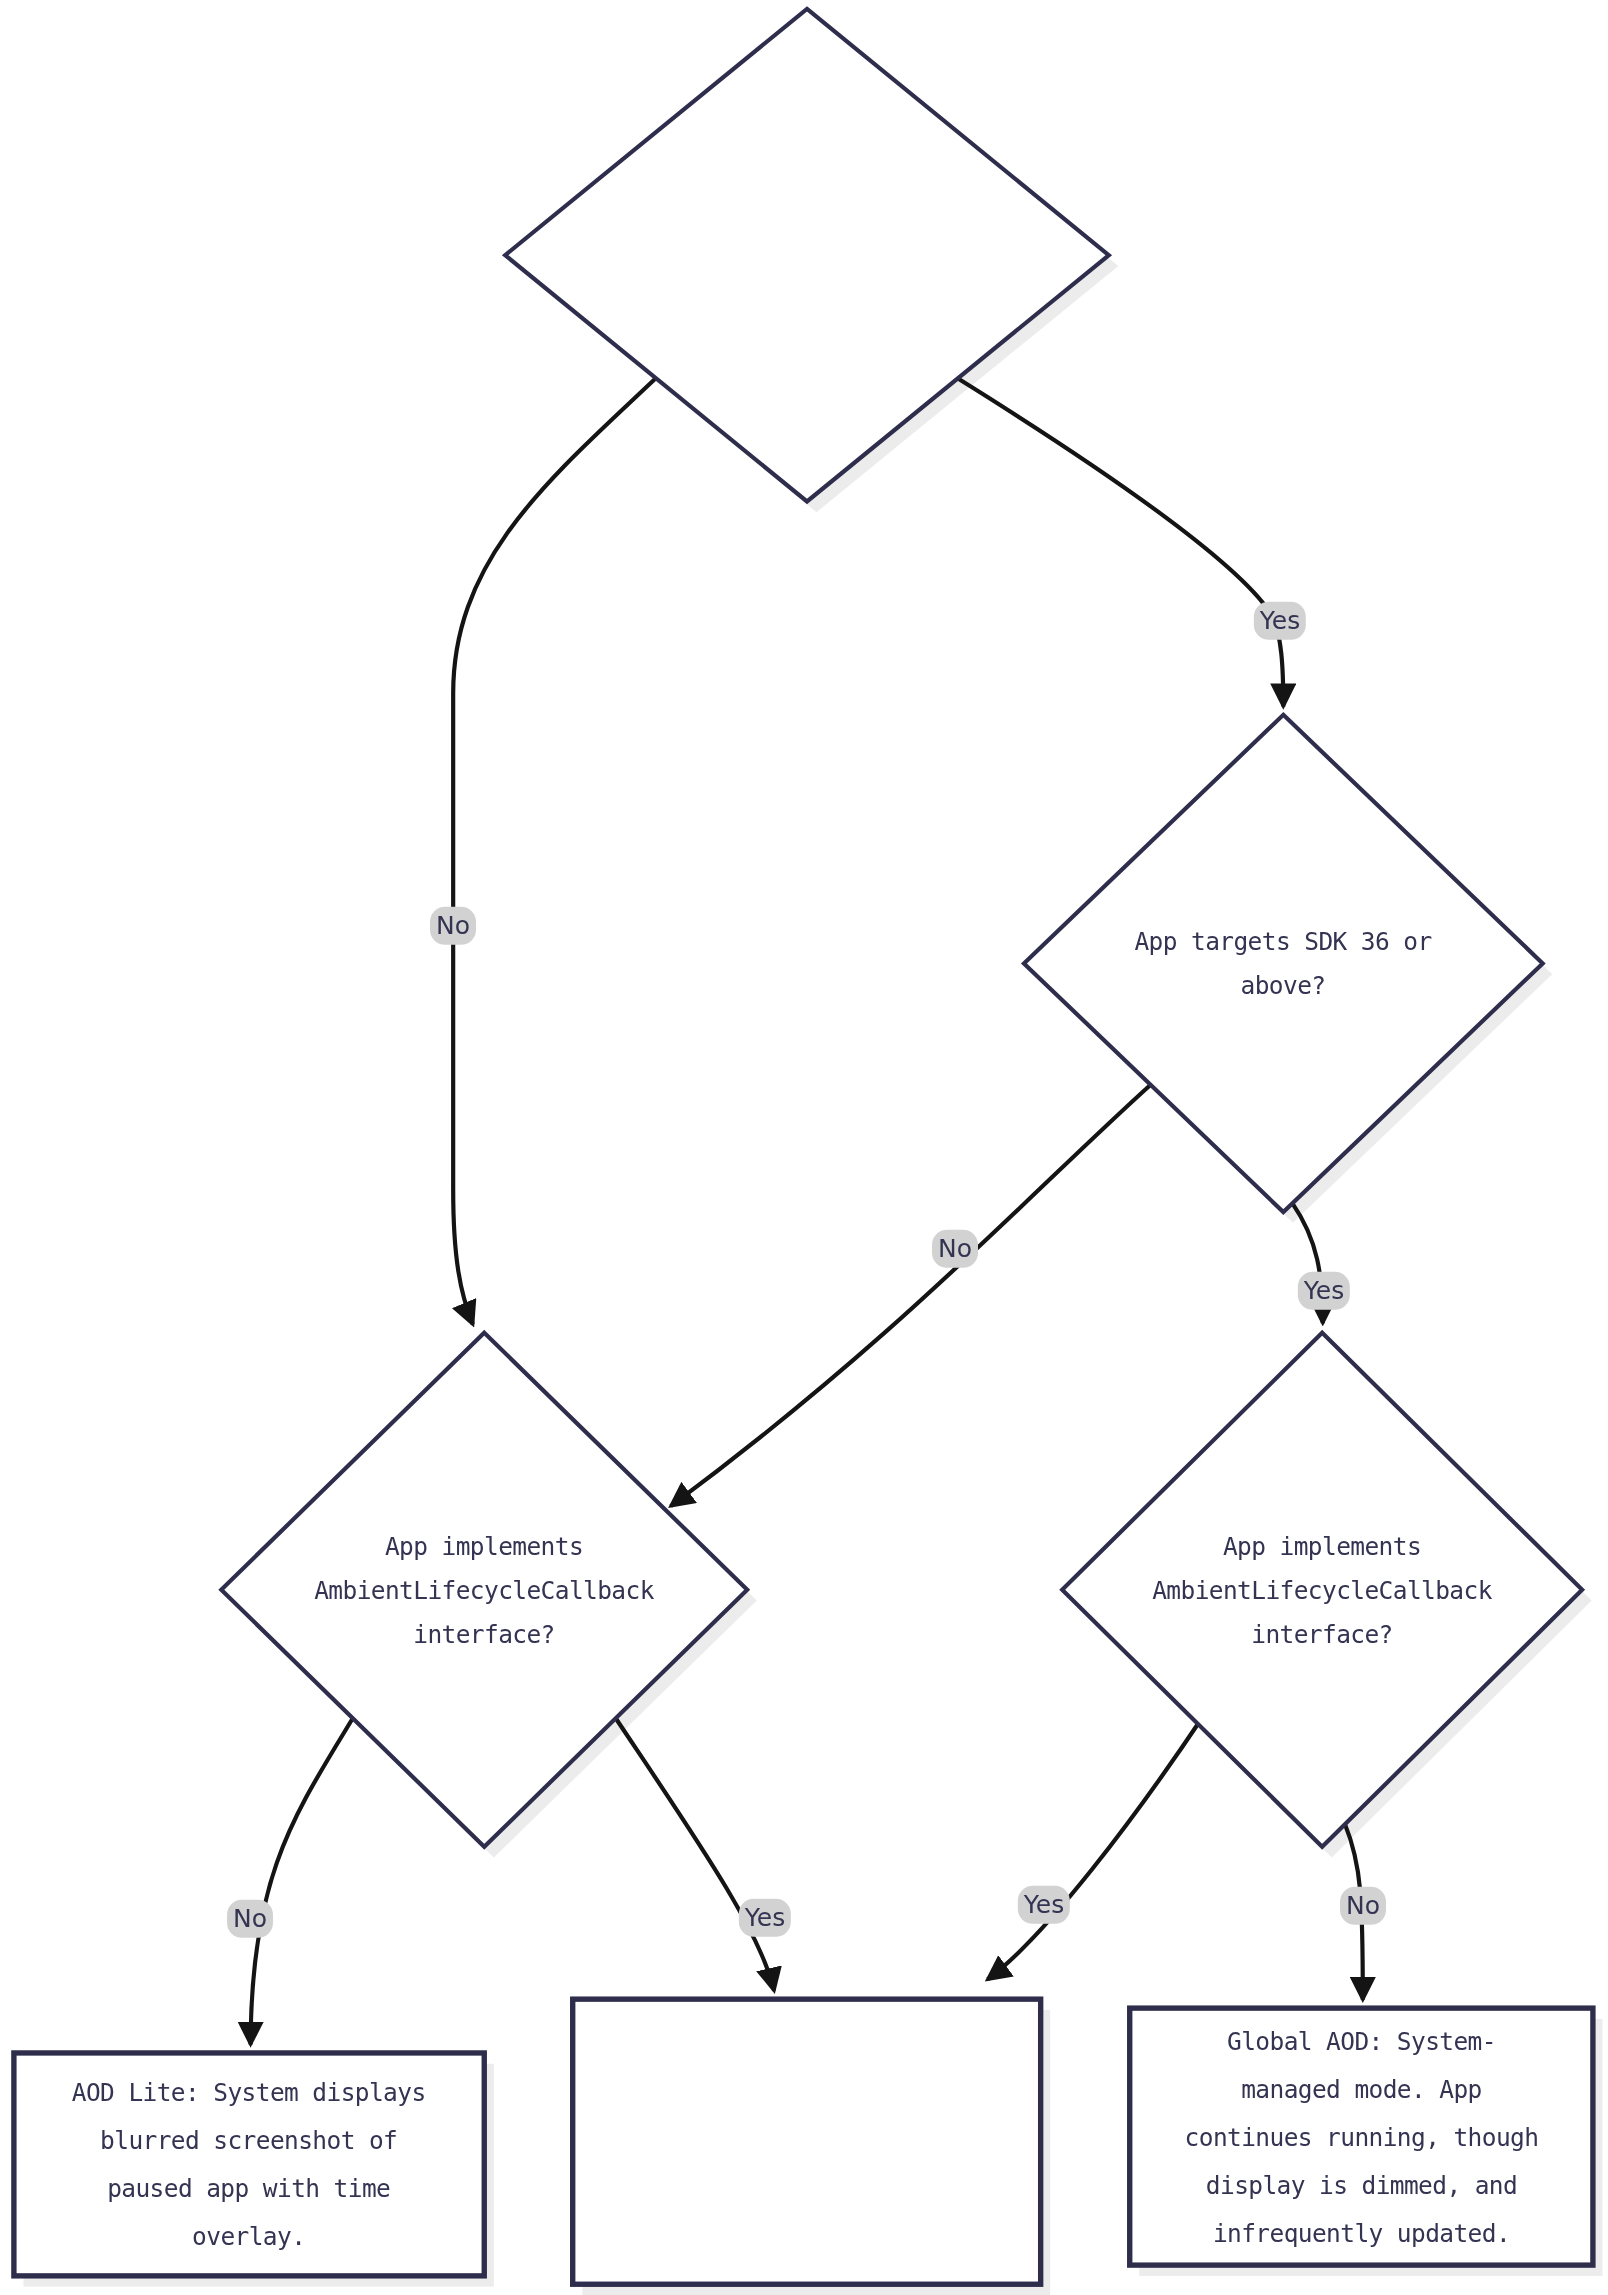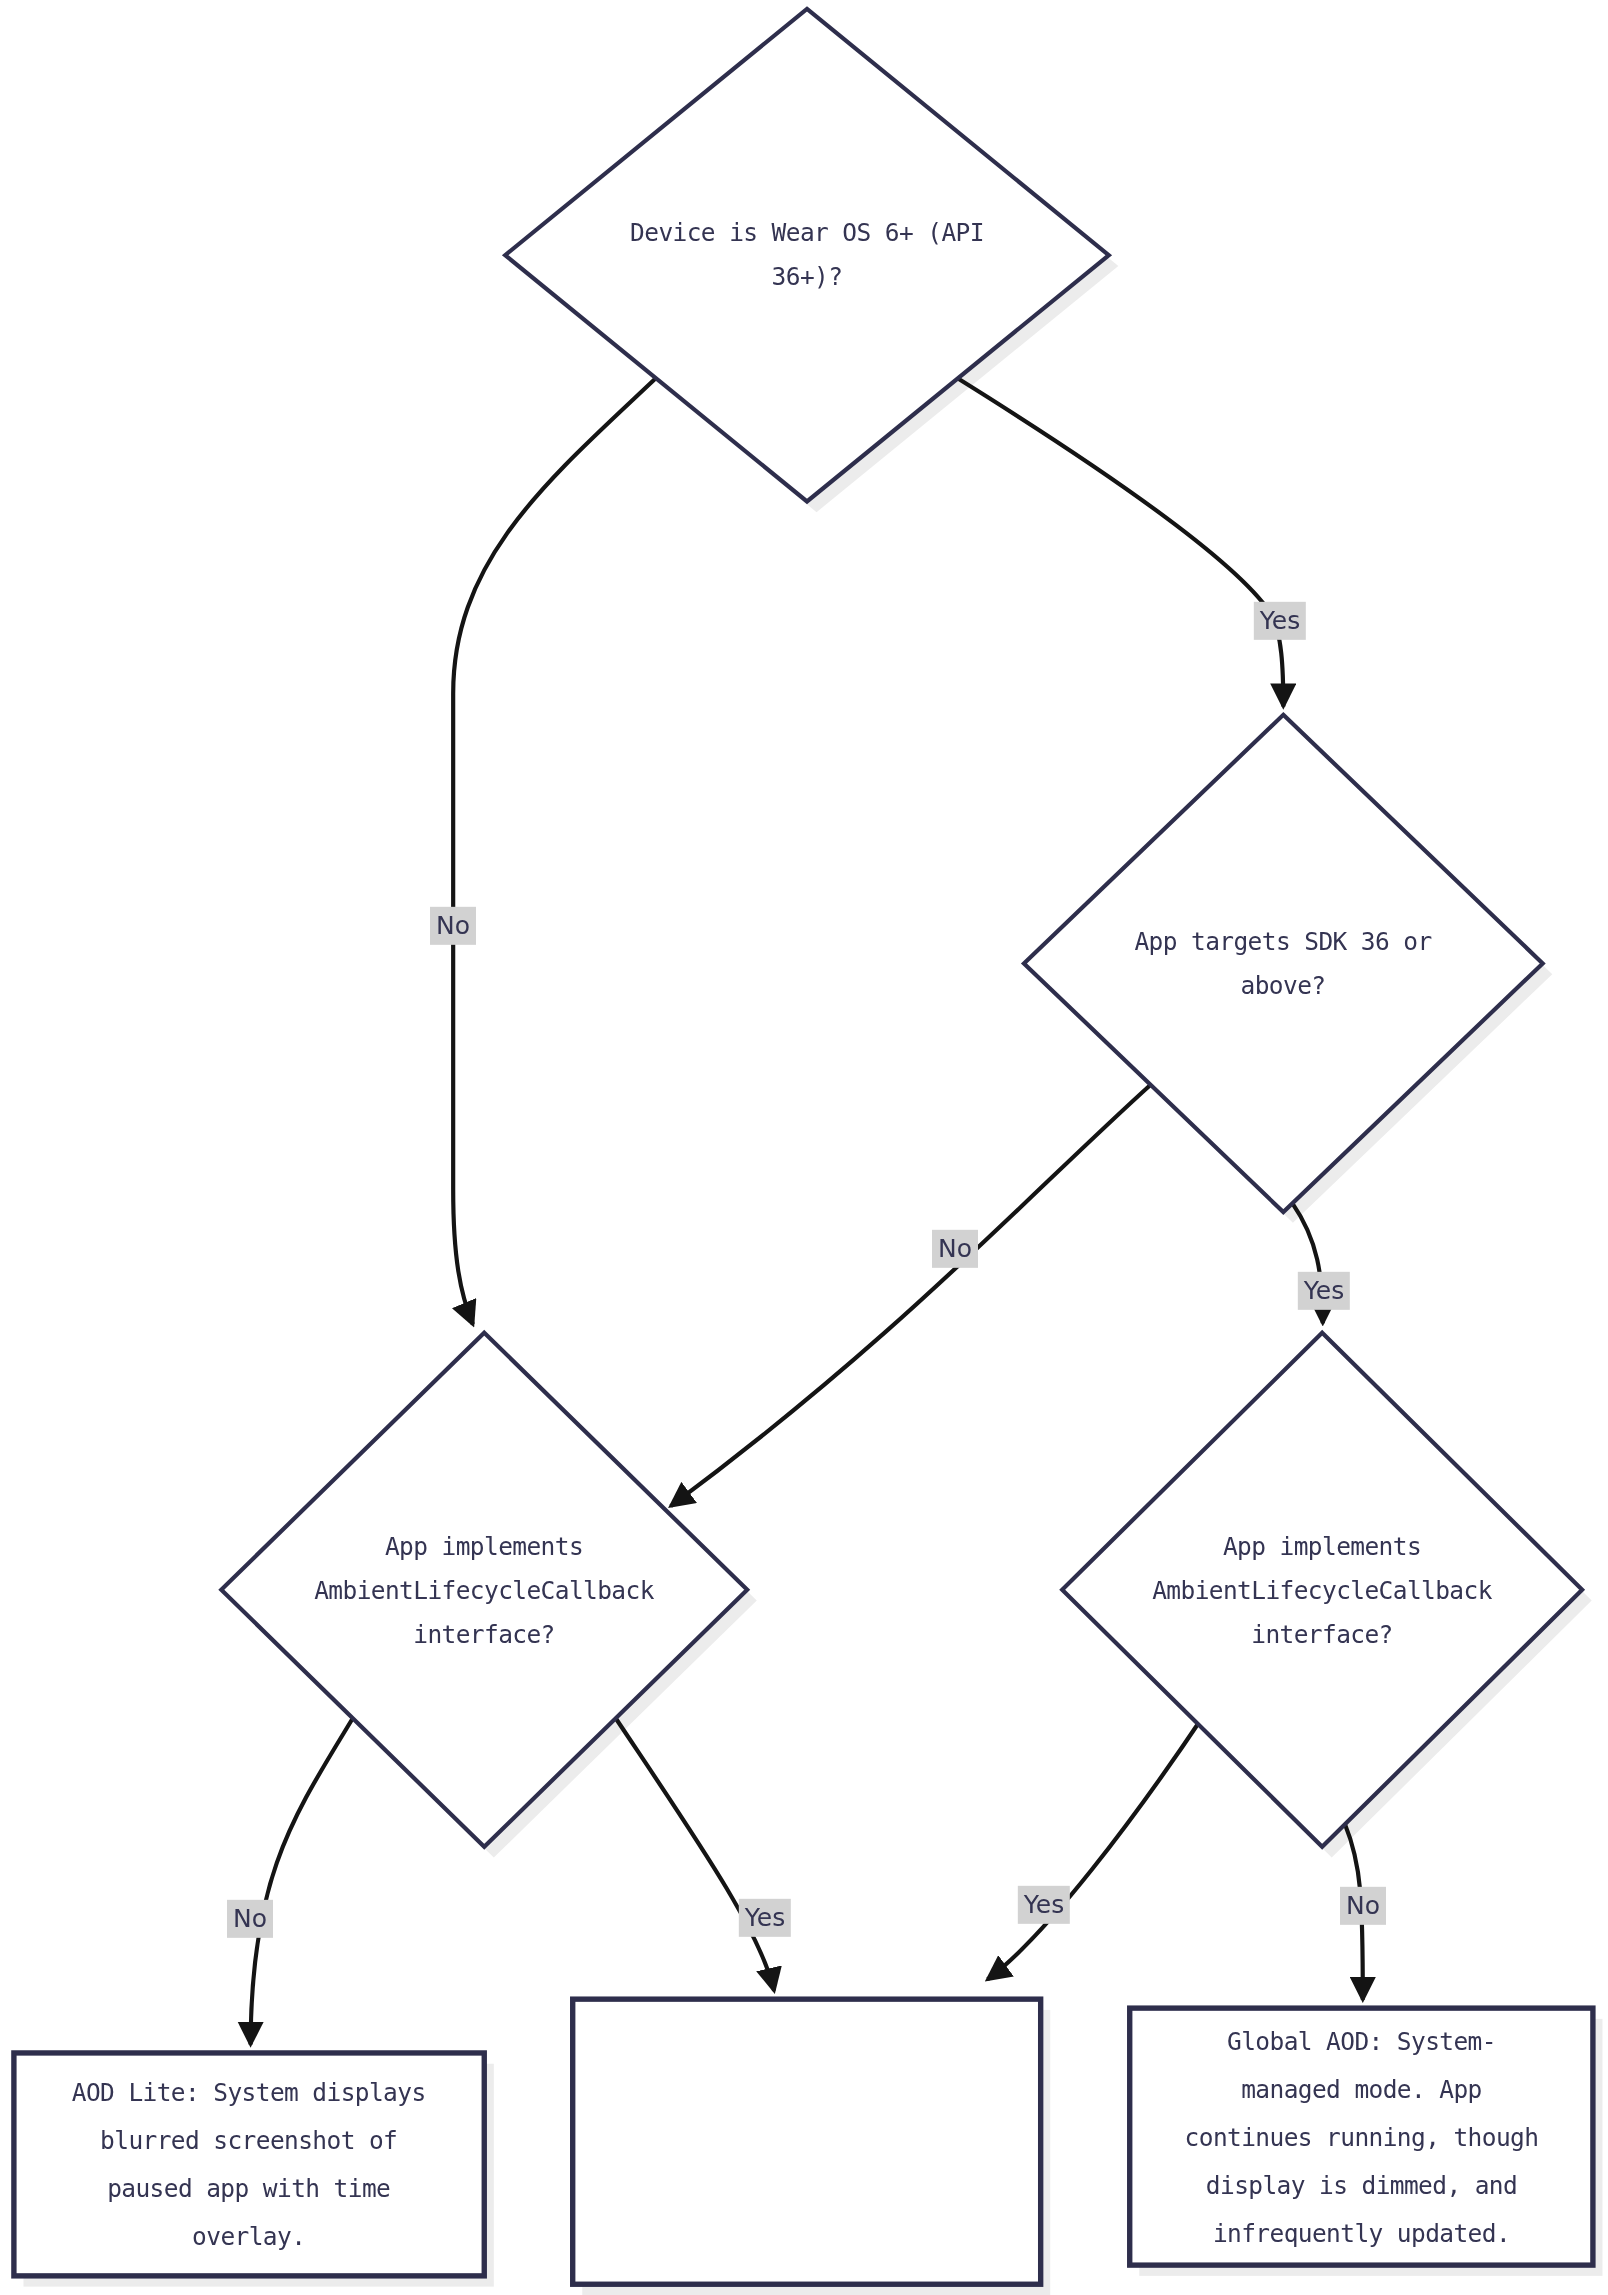--- a/index.html
+++ b/index.html
@@ -53,20 +53,21 @@
   .edge-label {
     position: absolute;
     transform: translate(-50%, -50%);
     background: #d2d2d2;
     color: #343452;
     font-family: "DejaVu Sans", "Liberation Sans", sans-serif;
     font-size: 25px;
     line-height: 1.15;
     padding: 4.8px 6px;
     white-space: nowrap;
+    border-radius: 15px;
   }
 </style>
 </head>
 <body>
 
 <div class="canvas">
 
   <svg width="1608" height="2295" viewBox="0 0 2690 3840">
     <defs>
       <marker id="arrowhead" viewBox="0 0 12 12" refX="10.5" refY="6" markerWidth="44" markerHeight="44" markerUnits="userSpaceOnUse" orient="auto">
@@ -93,22 +94,20 @@
 
     <polygon class="node-shape" points="1350,15 1855,427 1350,839 845,427"></polygon>
     <polygon class="node-shape" points="2147,1196 2581,1612 2147,2028 1713,1612"></polygon>
     <polygon class="node-shape" points="810,2230 1250,2660 810,3090 370,2660"></polygon>
     <polygon class="node-shape" points="2212,2230 2647,2660 2212,3090 1777,2660"></polygon>
     <rect class="node-rect" x="23" y="3435" width="787" height="373"></rect>
     <rect class="node-rect" x="958" y="3345" width="783" height="477"></rect>
     <rect class="node-rect" x="1890" y="3360" width="775" height="430"></rect>
   </svg>
 
-  <div class="node-text" style="left:508px; top:173px; width:598px; height:164px;">Device is Wear OS 6+ (API
-36+)?</div>
 
   <div class="node-text" style="left:1044px; top:882px; width:478px; height:164px;">App targets SDK 36 or
 above?</div>
 
   <div class="node-text" style="left:227px; top:1483px; width:514px; height:215px;">App implements
 AmbientLifecycleCallback
 interface?</div>
 
   <div class="node-text" style="left:1065px; top:1483px; width:514px; height:215px;">App implements
 AmbientLifecycleCallback

